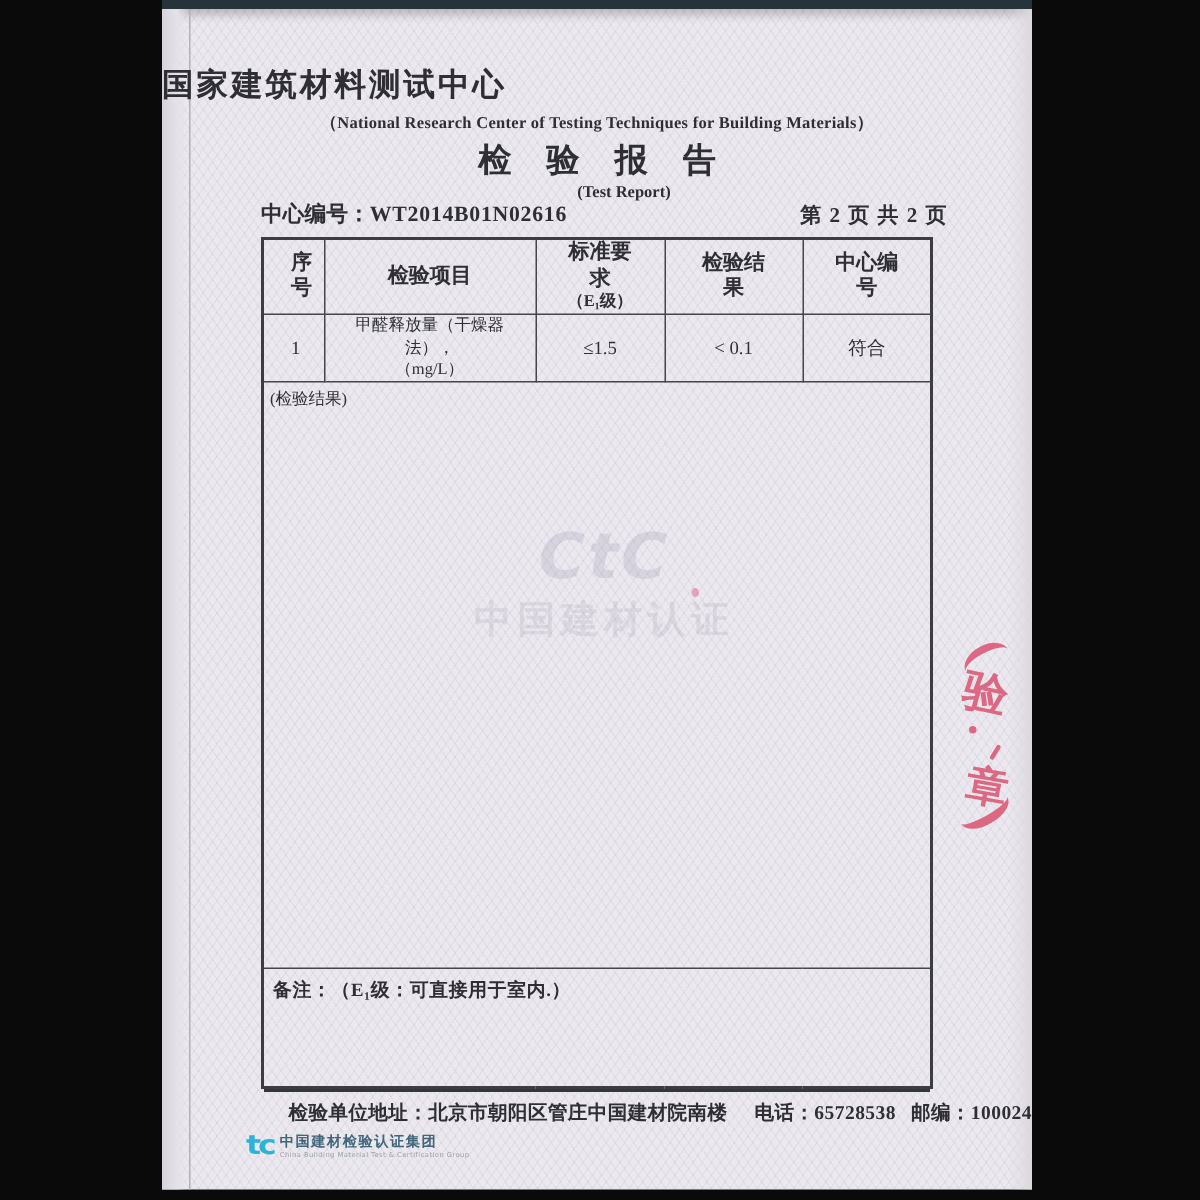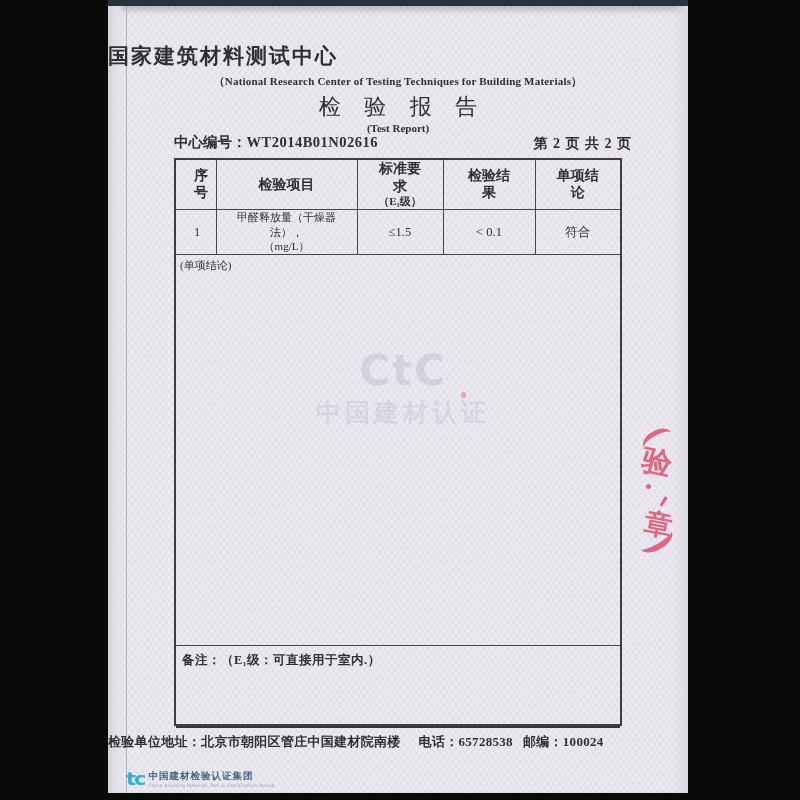--- a/index.html
+++ b/index.html
@@ -16,65 +16,65 @@
          background:linear-gradient(90deg,#d6d3da 0%,#e4e1e8 55%,rgba(235,233,239,0) 100%);
          border-right:1px solid rgba(120,112,128,0.35);}
   .right-shade{position:absolute;right:0;top:0;width:16px;height:100%;
          background:linear-gradient(270deg, #ddd9df 0%, rgba(235,233,239,0) 100%);}
 
   .org-cn{position:absolute;left:0;top:36px;width:100%;
           font-size:21px;font-weight:bold;letter-spacing:2px;}
   .org-en{position:absolute;left:0;top:68px;width:100%;text-align:center;
           font-size:11px;font-weight:bold;letter-spacing:0.2px;}
   .title-cn{position:absolute;left:0;top:86px;width:100%;text-align:center;
-          font-size:22px;font-weight:normal;letter-spacing:9px;text-indent:9px;}
+          font-size:22px;font-weight:bold;letter-spacing:9px;text-indent:9px;}
   .title-en{position:absolute;left:0;top:116px;width:100%;text-align:center;
-          font-size:11px;font-weight:bold;}
+          font-size:11px;font-weight:bold;padding-left:18px;}
   .no-line{position:absolute;left:66px;top:127px;width:460px;height:20px;font-size:14.5px;font-weight:bold;}
   .no-line .num{text-underline-offset:3px;letter-spacing:0.5px;}
   .page-info{position:absolute;right:56px;top:129px;font-size:14px;font-weight:bold;letter-spacing:1px;}
 
   table.report-table{position:absolute;left:66px;top:152px;width:446px;border-collapse:collapse;
           table-layout:fixed;font-size:13px;}
   table.report-table td,table.report-table th{border:1px solid #45454d;padding:0 18px;
           text-align:center;vertical-align:middle;font-weight:normal;}
   table.report-table{border:2px solid #3c3c44;}
   tr.thead th{font-weight:bold;font-size:14px;height:38px;line-height:1.25;}
   tr.thead .sub{font-size:11px;font-weight:bold;display:block;}
   tr.data td{height:35px;font-size:12.5px;line-height:1.3;}
   tr.data td.item{font-size:11px;line-height:1.35;margin-top:32px;}
   tr.blank td{height:384px;vertical-align:top;text-align:left;font-size:11px;padding:3px 4px;}
   tr.remark td{height:66px;vertical-align:top;text-align:left;font-size:12.5px;font-weight:bold;padding:6px 6px;letter-spacing:0.5px;margin-top:44px;}
 
   .watermark{position:absolute;left:200px;top:344px;width:190px;text-align:center;pointer-events:none;}
   .wm-logo{font-family:"DejaVu Sans",sans-serif;font-size:42px;font-weight:bold;letter-spacing:2px;
-          color:rgba(141,132,158,0.20);line-height:1;}
+          color:rgba(141,132,158,0.20);line-height:1;font-style:italic;}
   .wm-text{margin-top:4px;font-size:25px;letter-spacing:4px;color:rgba(141,132,158,0.17);font-weight:bold;}
   .pink-speck{position:absolute;left:353px;top:386px;width:5px;height:6px;border-radius:50%;
           background:rgba(219,110,145,0.55);}
 
   .stamp{position:absolute;left:520px;top:416px;width:66px;height:132px;color:#dc5e7c;
          filter:blur(0.3px);opacity:0.92;}
   .stamp .arc-top{position:absolute;left:14px;top:8px;width:32px;height:16px;
          border-top:5px solid #dc5e7c;border-radius:50% 50% 0 0;transform:rotate(-28deg);}
   .stamp .ch1{position:absolute;left:14px;top:20px;font-size:30px;font-weight:bold;transform:rotate(12deg);}
   .stamp .dot{position:absolute;left:18px;top:62px;width:5px;height:5px;border-radius:50%;background:#dc5e7c;}
   .stamp .tick{position:absolute;left:34px;top:74px;width:3px;height:11px;background:#dc5e7c;
          border-radius:2px;transform:rotate(32deg);}
   .stamp .ch2{position:absolute;left:16px;top:84px;font-size:28px;font-weight:bold;transform:rotate(10deg);}
   .stamp .arc-bot{position:absolute;left:10px;top:108px;width:36px;height:14px;
          border-bottom:6px solid #dc5e7c;border-radius:0 0 50% 50%;transform:rotate(-30deg);}
 
   .footer-line{position:absolute;left:68px;top:720px;width:444px;border-top:2px solid #35353c;}
-  .footer-text{position:absolute;left:0;top:727px;width:100%;text-align:left;
+  .footer-text{position:absolute;left:0;top:727px;width:100%;text-align:right;
          font-size:13px;font-weight:bold;letter-spacing:0.3px;}
   .footer-text .gap{display:inline-block;width:18px;}
   .footer-text .gap2{display:inline-block;width:10px;}
 
-  .brand{position:absolute;left:18px;top:764px;display:flex;align-items:center;}
+  .brand{position:absolute;left:18px;top:748px;display:flex;align-items:flex-end;padding-left:38px;}
   .brand-mark{font-family:"DejaVu Sans",sans-serif;font-size:21px;font-weight:900;line-height:0.9;
          color:#2cb3d5;letter-spacing:-2px;transform:scaleY(0.85);}
   .brand-cols{margin-left:4px;}
   .brand-cn{font-family:"DejaVu Sans",sans-serif;font-size:9.5px;font-weight:bold;color:#41667a;letter-spacing:1px;}
   .brand-en{font-family:"DejaVu Sans",sans-serif;font-size:4.5px;color:#9aa0a6;letter-spacing:0.3px;}
 </style>
 </head>
 <body>
 
 <div class="photo">
@@ -105,31 +105,31 @@
           <col style="width:86px">
           <col style="width:92px">
           <col style="width:86px">
       </colgroup>
       <tbody>
           <tr class="thead">
         <th>序号</th>
         <th>检验项目</th>
         <th><span>标准要求</span><span class="sub">（E₁级）</span></th>
         <th>检验结果</th>
-        <th>单项结论</th>
+        <th>中心编号</th>
       </tr>
       <tr class="data">
         <td>1</td>
         <td class="item"><span>甲醛释放量（干燥器法），</span><br><span>（mg/L）</span></td>
         <td>≤1.5</td>
         <td>&lt; 0.1</td>
         <td>符合</td>
       </tr>
       <tr class="blank">
-        <td colspan="5">(单项结论)</td>
+        <td colspan="5">(检验结果)</td>
       </tr>
       <tr class="remark">
         <td colspan="5">备注：（E₁级：可直接用于室内.）</td>
       </tr>
     </tbody>
       </table>
 
     <div class="stamp">
       <div class="arc-top"></div>
       <div class="ch1">验</div>

